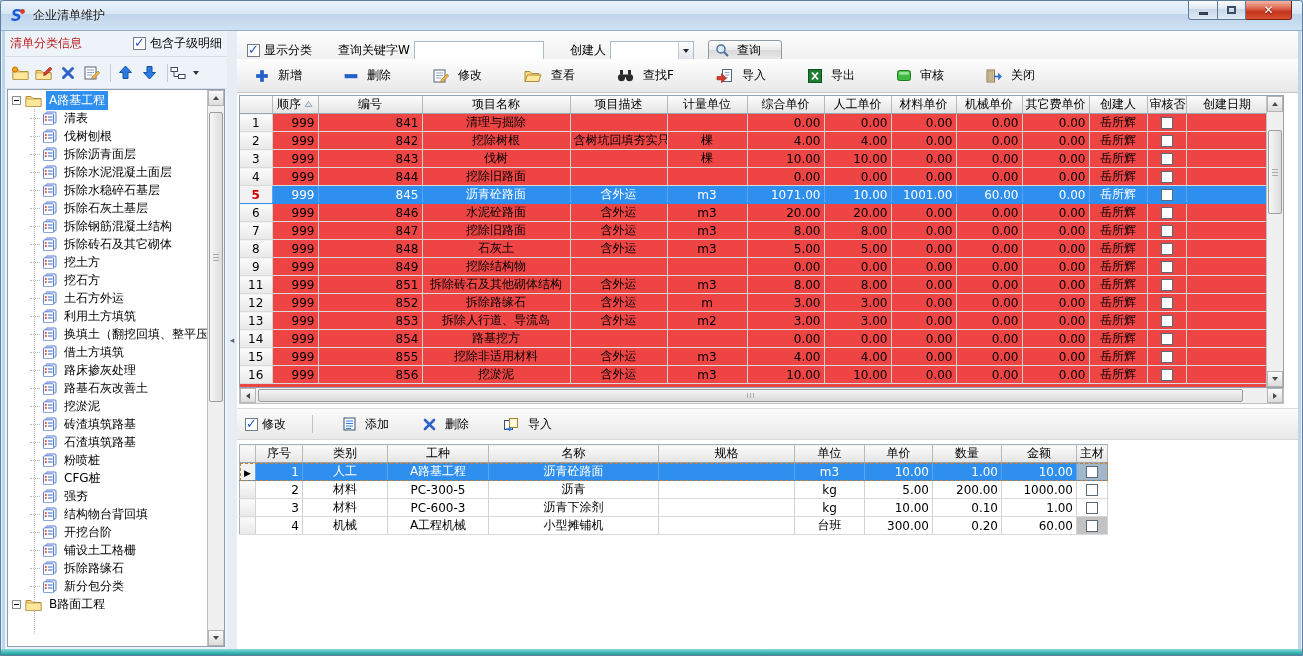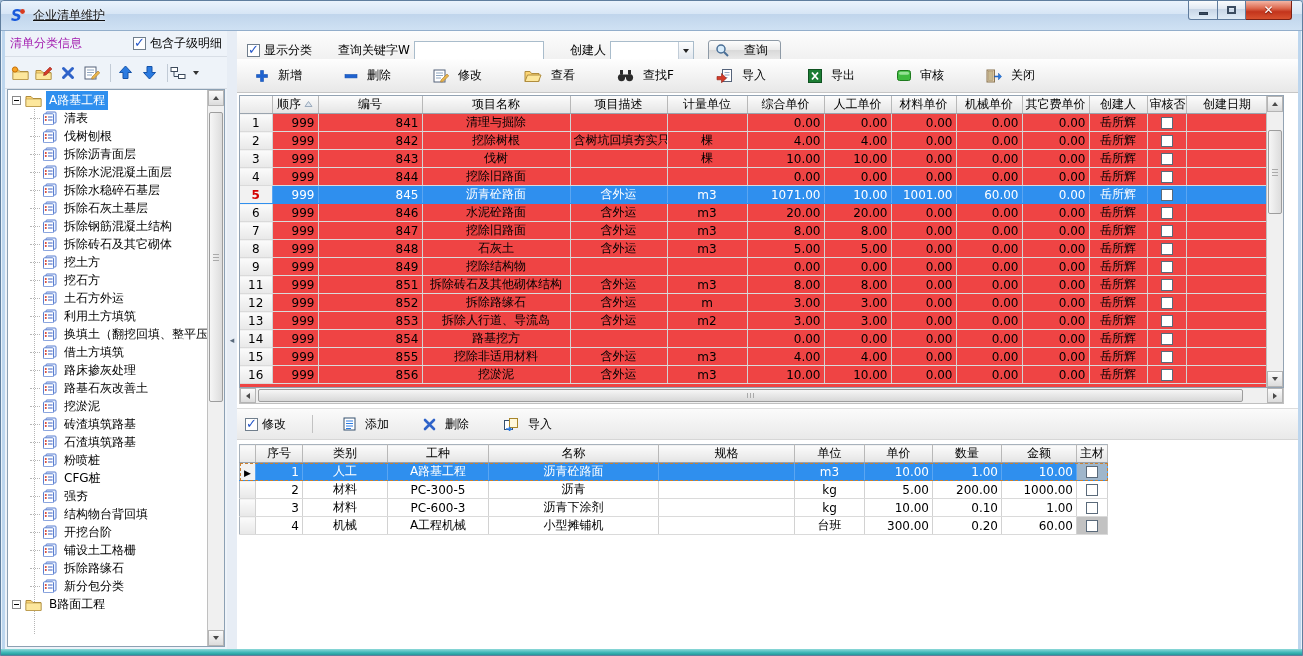--- a/index.html
+++ b/index.html
@@ -7,42 +7,42 @@
 
   .window { position:relative; width:1303px; height:656px; background:#bdd6ee;
             border:1px solid #5f7e9e; border-radius:4px 4px 0 0; overflow:hidden;
             box-shadow: inset 0 0 0 1px #e7f1fa; }
 
   
   .titlebar { position:absolute; left:0; top:0; right:0; height:30px;
               background:linear-gradient(#eaf3fc, #d6e5f5 45%, #c0d5ec 46%, #cfe1f3);
               border-bottom:1px solid #93aecb; display:flex; align-items:center; padding-left:8px; }
   .app-icon { width:18px; height:18px; display:inline-flex; margin-right:6px; }
-  .title { color:#111; text-shadow:0 0 3px #fff;text-decoration:underline; }
+  .title { color:#111; text-shadow:0 0 3px #fff; }
   .winbtns { position:absolute; top:0; right:10px; display:flex; }
   .wbtn { height:19px; border:1px solid #5f7b9c; border-top:none; display:flex; align-items:center; justify-content:center;
           background:linear-gradient(#fbfcfd,#dfe8f2 45%,#c8d6e6 46%,#e0ecf7); }
   .wbtn.min { width:30px; border-radius:0 0 0 3px; }
   .wbtn.max { width:28px; border-left:none; }
   .wbtn.close { width:46px; border-left:none; border-radius:0 0 3px 0; border-color:#7c2013;
           background:linear-gradient(#f3b5a5,#dd6a50 40%,#c3341c 60%,#d8512f); }
   .glyph-min { width:9px; height:3px; background:#3b4c60; border:1px solid #2a3a4c; margin-top:6px; }
   .glyph-max { width:9px; height:8px; border:2px solid #3b4c60; background:transparent; }
   .glyph-x { color:#fff; font-weight:bold; font-size:12px; text-shadow:0 1px 1px #6d1508; }
 
   
   .content { position:absolute; left:4px; right:4px; top:30px; bottom:6px; background:#f0f0f0; }
   .bottom-edge { position:absolute; left:0; right:0; bottom:0; height:6px;
                  background:linear-gradient(#8fd9d9,#3cb6b6 60%,#259a9a); }
 
   
   .left-panel { position:absolute; left:0; top:0; width:222px; bottom:0; background:#eef3f9; }
   .lp-header { position:absolute; left:0; right:0; top:0; height:26px; display:flex; align-items:center;
                justify-content:space-between; padding:0 5px; border-bottom:1px solid #d8dee6; }
-  .lp-title { color:#a21caf; }
+  .lp-title { color:#b91c1c; }
   .lp-toolbar { position:absolute; left:0; right:0; top:26px; height:32px; display:flex; align-items:center;
                 padding-left:5px; border-bottom:1px solid #d8dee6; }
   .titem { width:24px; height:24px; display:flex; align-items:center; justify-content:center; border:1px solid transparent; }
   .tsep { width:1px; height:18px; background:#c2cbd6; margin:0 4px; }
   .caret { width:0; height:0; border-left:3px solid transparent; border-right:3px solid transparent;
            border-top:4px solid #333; margin-left:3px; }
 
   .tree-box { position:absolute; left:2px; right:2px; top:58px; bottom:2px; background:#fff;
               border:1px solid #8ca0b3; overflow:hidden; }
   .tree { position:absolute; left:0; top:1px; right:17px; bottom:0; overflow:hidden; }
@@ -67,21 +67,21 @@
   .filter-bar { position:absolute; left:0; right:0; top:0; height:40px;
                 background:linear-gradient(#fdfdfd,#ececec); border-bottom:1px solid #d0d0d0;
                 display:flex; align-items:center; padding-left:10px; }
   .flabel { margin:0 4px 0 26px; }
   .txt { width:130px; height:20px; border:1px solid #a9bccb; background:#fff; font:inherit; padding:0 3px; }
   .combo { width:84px; height:20px; border:1px solid #a9bccb; background:#fff; display:flex; align-items:center; position:relative; }
   .combo-val { flex:1; padding:0 3px; }
   .combo-btn { width:15px; height:100%; display:flex; align-items:center; justify-content:center;
                background:linear-gradient(#fefefe,#dfe5ec); border-left:1px solid #c2cdd8; }
   .combo-btn::after { content:""; width:0; height:0; border-left:3.5px solid transparent; border-right:3.5px solid transparent; border-top:4px solid #222; }
-  .qbtn { margin-left:14px; height:22px; padding:0 12px 0 6px; display:inline-flex; align-items:center; gap:10px;
+  .qbtn { margin-left:14px; height:22px; padding:0 20px 0 6px; display:inline-flex; align-items:center; gap:3px;
           font:inherit; border:1px solid #8e9aa6; border-radius:3px;
           background:linear-gradient(#fdfdfd,#eaeaea 45%,#d9d9d9 46%,#ececec); }
 
   .main-toolbar { position:absolute; left:0; right:0; top:28px; height:34px;
                   background:linear-gradient(#fefefe,#e8e8e8); border-bottom:1px solid #c6c6c6;
                   display:flex; align-items:center; padding-left:14px; gap:34px; }
   .tbtn { background:transparent; border:none; font:inherit; display:inline-flex; align-items:center; gap:5px; padding:3px 4px; }
 
   .cbwrap { display:inline-flex; align-items:center; gap:4px; }
   .cb { width:13px; height:13px; border:1px solid #707e8c; background:#fff; position:relative; flex:none; display:inline-block; }

